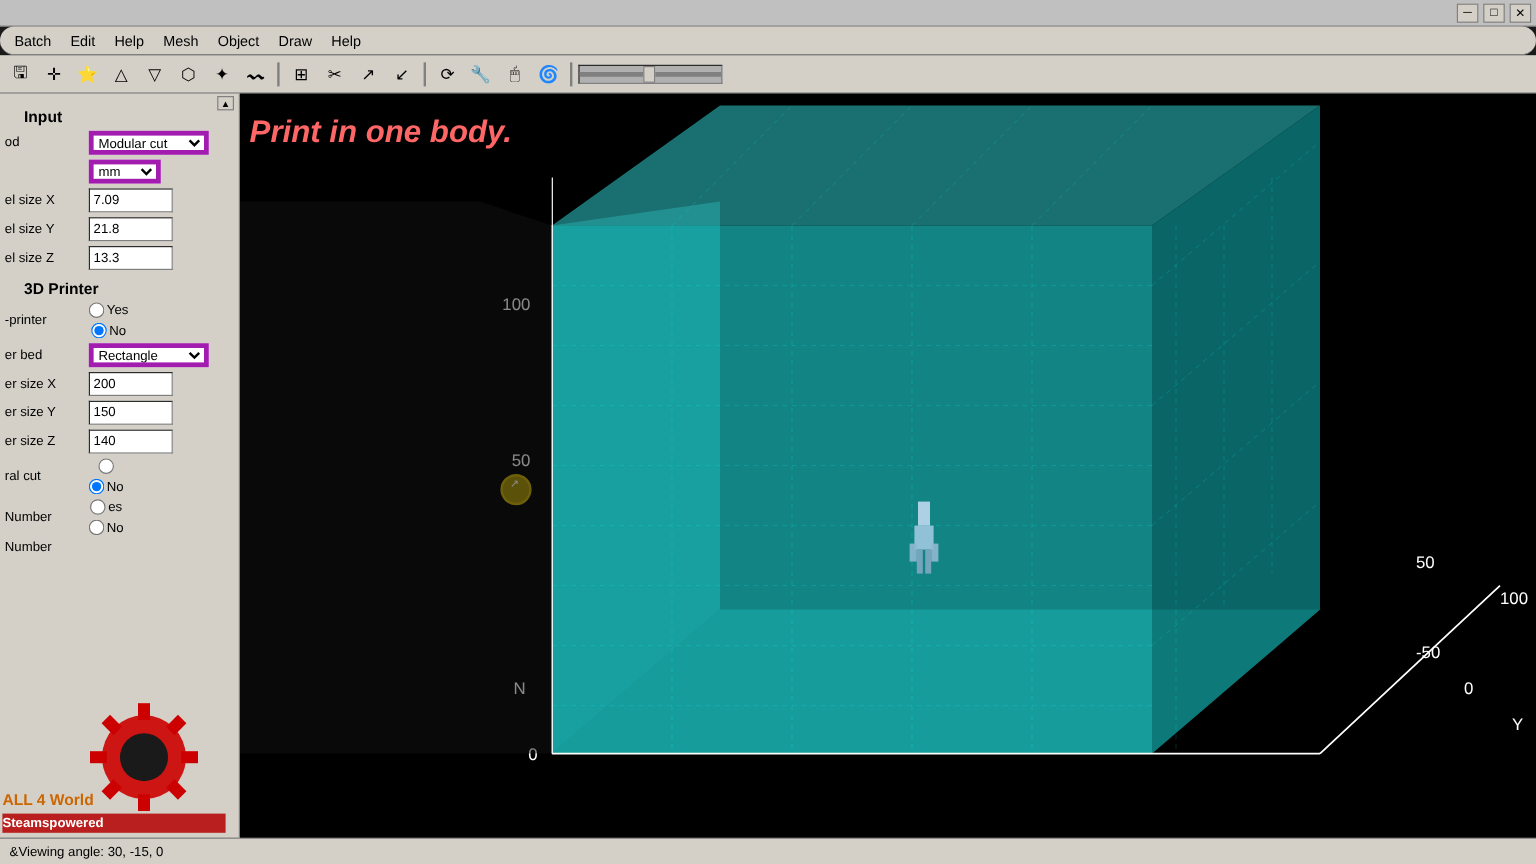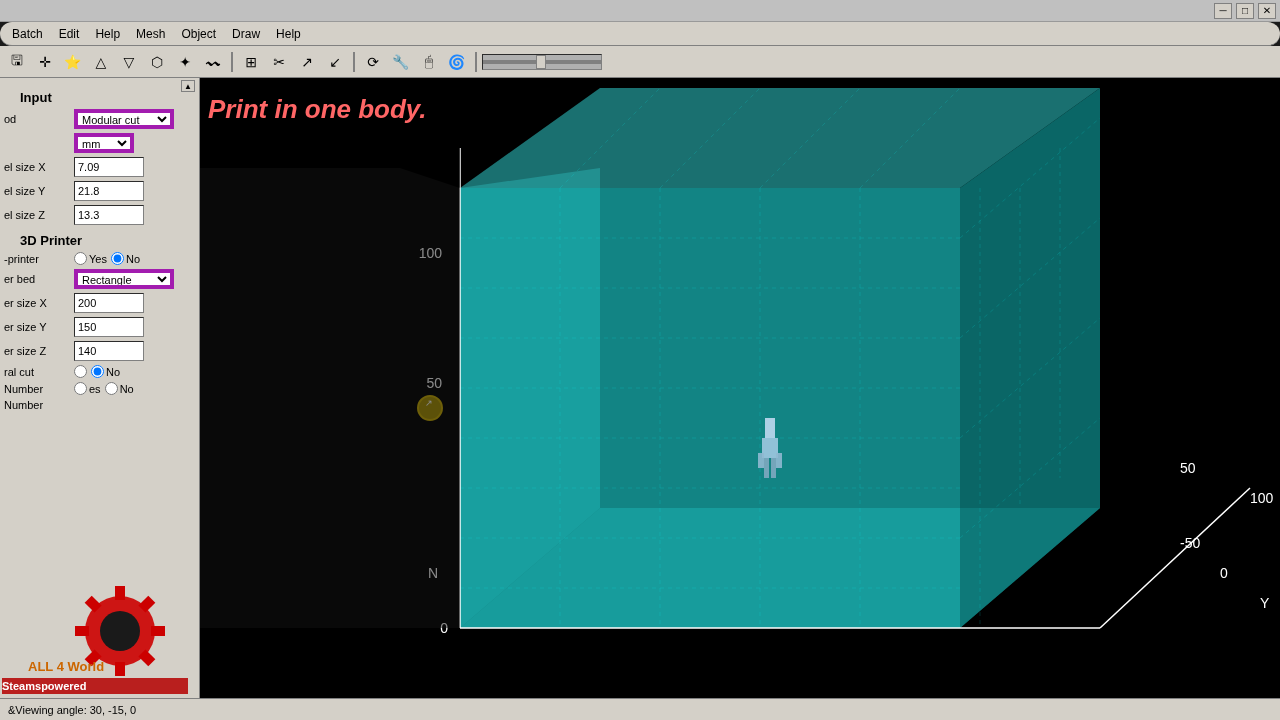--- a/index.html
+++ b/index.html
@@ -131,21 +131,21 @@
       padding: 1px 3px;
     }
     .panel-select {
       width: 100px;
       height: 20px;
       border: 4px solid #a21caf;
       background: white;
       font-size: 11px;
     }
     .radio-group {
-      display: flex; align-items: center; gap: 4px;
+      display: flex; align-items: center; gap: 4px; flex-direction: column;
     }
     .radio-label {
       font-size: 11px;
       display: flex; align-items: center; gap: 2px;
     }
     .scroll-btn {
       width: 14px; height: 12px;
       background: #d4d0c8;
       border: 1px solid #808080;
       font-size: 8px;
@@ -360,21 +360,21 @@
               <rect transform="rotate(45)" x="-5" y="31" width="10" height="14"></rect>
               <rect transform="rotate(45)" x="-45" y="-5" width="14" height="10"></rect>
               <rect transform="rotate(45)" x="31" y="-5" width="14" height="10"></rect>
             </g>
           </g>
         </svg>
       </div>
       <div style="position:absolute; bottom:4px; left:2px; right:2px; background:rgba(180,0,0,0.85); color:white; font-size:11px; font-weight:bold; text-align:left; padding:2px 0;">
         <span>Steamspowered</span>
       </div>
-      <div style="position:absolute; bottom:24px; left:2px; color:#cc6600; font-size:13px; font-weight:bold;margin-left:26px;">
+      <div style="position:absolute; bottom:24px; left:2px; color:#cc6600; font-size:13px; font-weight:bold;">
         <span>ALL 4 World</span>
       </div>
     </div>
   </div>
 
   <div id="viewport">
     <div id="scene-3d">
 
       <div class="print-label">Print in one body.</div>
 

